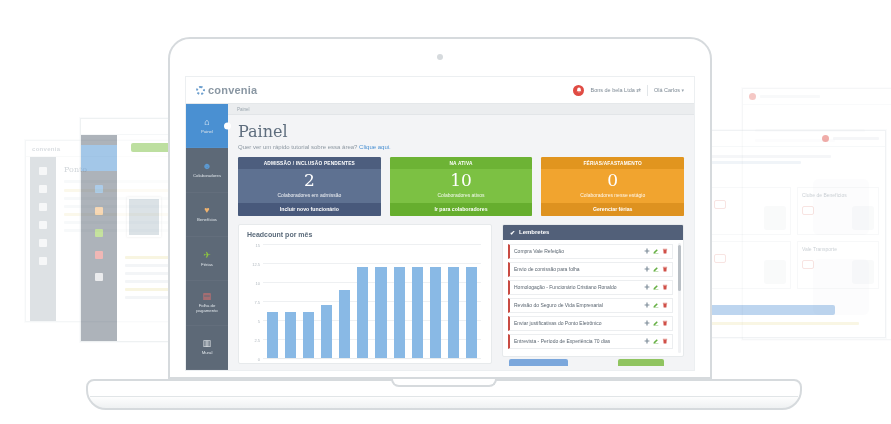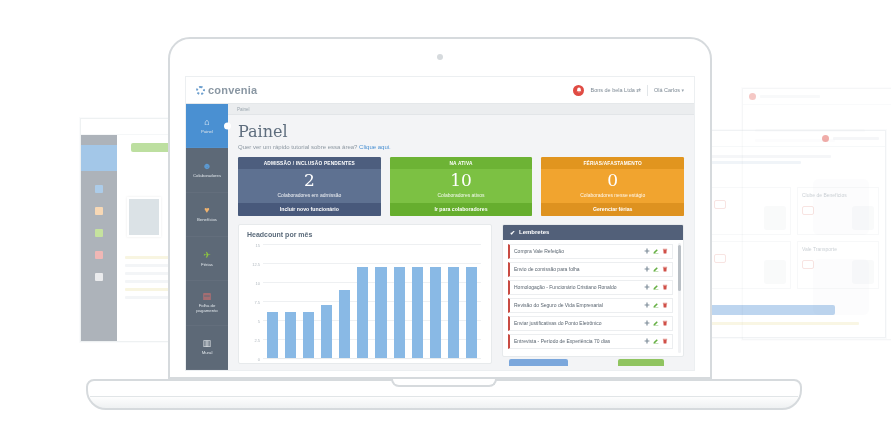--- a/index.html
+++ b/index.html
@@ -92,20 +92,43 @@
   .rem-thumb { position:absolute; top:2px; left:0; width:3px; height:42%; background:#b9bfc5; border-radius:2px; }
   .mini-btns { position:relative; height:5px; margin-top:2px; }
   .mini-blue { position:absolute; left:4%; width:32%; top:0; bottom:-2px; background:#7ba7dc; border-radius:2px 2px 0 0; }
   .mini-green { position:absolute; left:64%; width:25%; top:0; bottom:-2px; background:#90c460; border-radius:2px 2px 0 0; }
 </style>
 </head>
 <body>
 
 <div class="stage">
 
+  <div class="bg-screen" style="left:25px; top:140px; width:178px; height:182px; opacity:.32;">
+    <div class="bg-header">
+      <span class="bg-logo">convenia</span>
+    </div>
+    <div class="bg-sidebar" style="left:4px; width:26px; background:#97a3ad;">
+      <div class="bg-sq"></div>
+        <div class="bg-sq"></div>
+        <div class="bg-sq"></div>
+        <div class="bg-sq"></div>
+        <div class="bg-sq"></div>
+        <div class="bg-sq"></div>
+    </div>
+    <div style="position:absolute; left:38px; top:24px; right:6px;">
+      <div class="bg-title">Ponto</div>
+      <div class="bg-line" style="margin:6px 0;"></div>
+      <div class="bg-line yellow" style="margin:5px 0;"></div>
+      <div class="bg-line" style="margin:5px 0;"></div>
+      <div class="bg-line" style="margin:5px 0;"></div>
+      <div class="bg-line yellow" style="margin:5px 0;"></div>
+      <div class="bg-line" style="margin:5px 0;"></div>
+      <div class="bg-line" style="margin:5px 0;"></div>
+    </div>
+  </div>
 
   <div class="bg-screen" style="left:80px; top:118px; width:218px; height:224px; opacity:.5;">
     <div class="bg-header" style="justify-content:center;">
       <span class="bg-logo">convenia</span>
     </div>
     <div class="bg-sidebar" style="left:0; width:36px; background:#5d6977; gap:14px;">
       <div style="width:36px; height:26px; background:#4a90d2;"></div>
       <div class="bg-sq" style="background:#5b9bd5;"></div>
       <div class="bg-sq" style="background:#f0b36e;"></div>
       <div class="bg-sq" style="background:#8dc63f;"></div>

